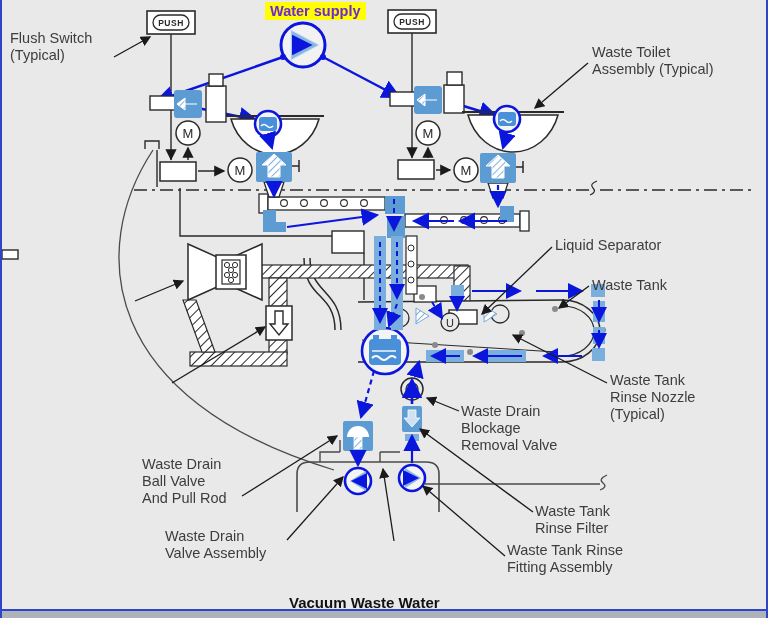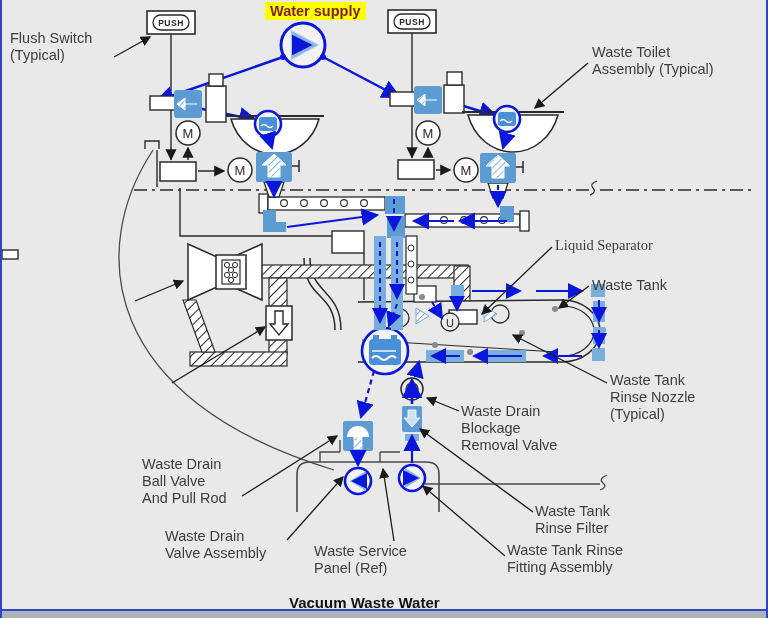--- a/index.html
+++ b/index.html
@@ -14,21 +14,21 @@
   #bottom-strip{position:absolute;left:0;right:0;bottom:0;height:7px;background:#aeb3ba;border-top:2px solid #2b46c8;}
   svg{position:absolute;left:0;top:0;}
   .lbl{
     position:absolute;color:#3d3d3d;font-size:14.5px;line-height:17px;
     white-space:pre-line;letter-spacing:0px;
   }
   .title{
     position:absolute;color:#111;font-weight:bold;font-size:15px;white-space:pre;
   }
   .hl{
-    position:absolute;background:#ffff00;color:#7f1d1d;font-size:14.5px;
+    position:absolute;background:#ffff00;color:#6d28d9;font-size:14.5px;
     padding:1px 5px;font-weight:bold;white-space:pre;
   }
 </style>
 </head>
 <body>
 
 <div id="stage">
 
 <svg width="768" height="618" viewBox="0 0 768 618">
   <defs>
@@ -353,35 +353,33 @@
     <path d="M503,556 L421,486" marker-end="url(#ah)"></path>
   </g>
 </svg>
 
 <div class="hl" style="left:263px;top:2px;">Water supply</div>
 
 <div class="lbl" style="left:8px;top:30px;">Flush Switch
 (Typical)</div>
 <div class="lbl" style="left:590px;top:44px;">Waste Toilet
 Assembly (Typical)</div>
-<div class="lbl" style="left:553px;top:237px;font-family:Liberation Serif, serif;">Liquid Separator</div>
+<div class="lbl" style="left:553px;top:237px;">Liquid Separator</div>
 <div class="lbl" style="left:590px;top:277px;">Waste Tank</div>
 <div class="lbl" style="left:608px;top:372px;">Waste Tank
 Rinse Nozzle
 (Typical)</div>
 <div class="lbl" style="left:459px;top:403px;">Waste Drain
 Blockage
 Removal Valve</div>
 <div class="lbl" style="left:140px;top:456px;">Waste Drain
 Ball Valve
 And Pull Rod</div>
 <div class="lbl" style="left:163px;top:528px;">Waste Drain
 Valve Assembly</div>
-<div class="lbl" style="left:312px;top:543px;">Waste Service
-Panel (Ref)</div>
 <div class="lbl" style="left:533px;top:503px;">Waste Tank
 Rinse Filter</div>
 <div class="lbl" style="left:505px;top:542px;">Waste Tank Rinse
 Fitting Assembly</div>
 
 <div class="title" style="left:287px;top:594px;">Vacuum Waste Water</div>
 
 <div id="bottom-strip"></div>
 </div>
 

